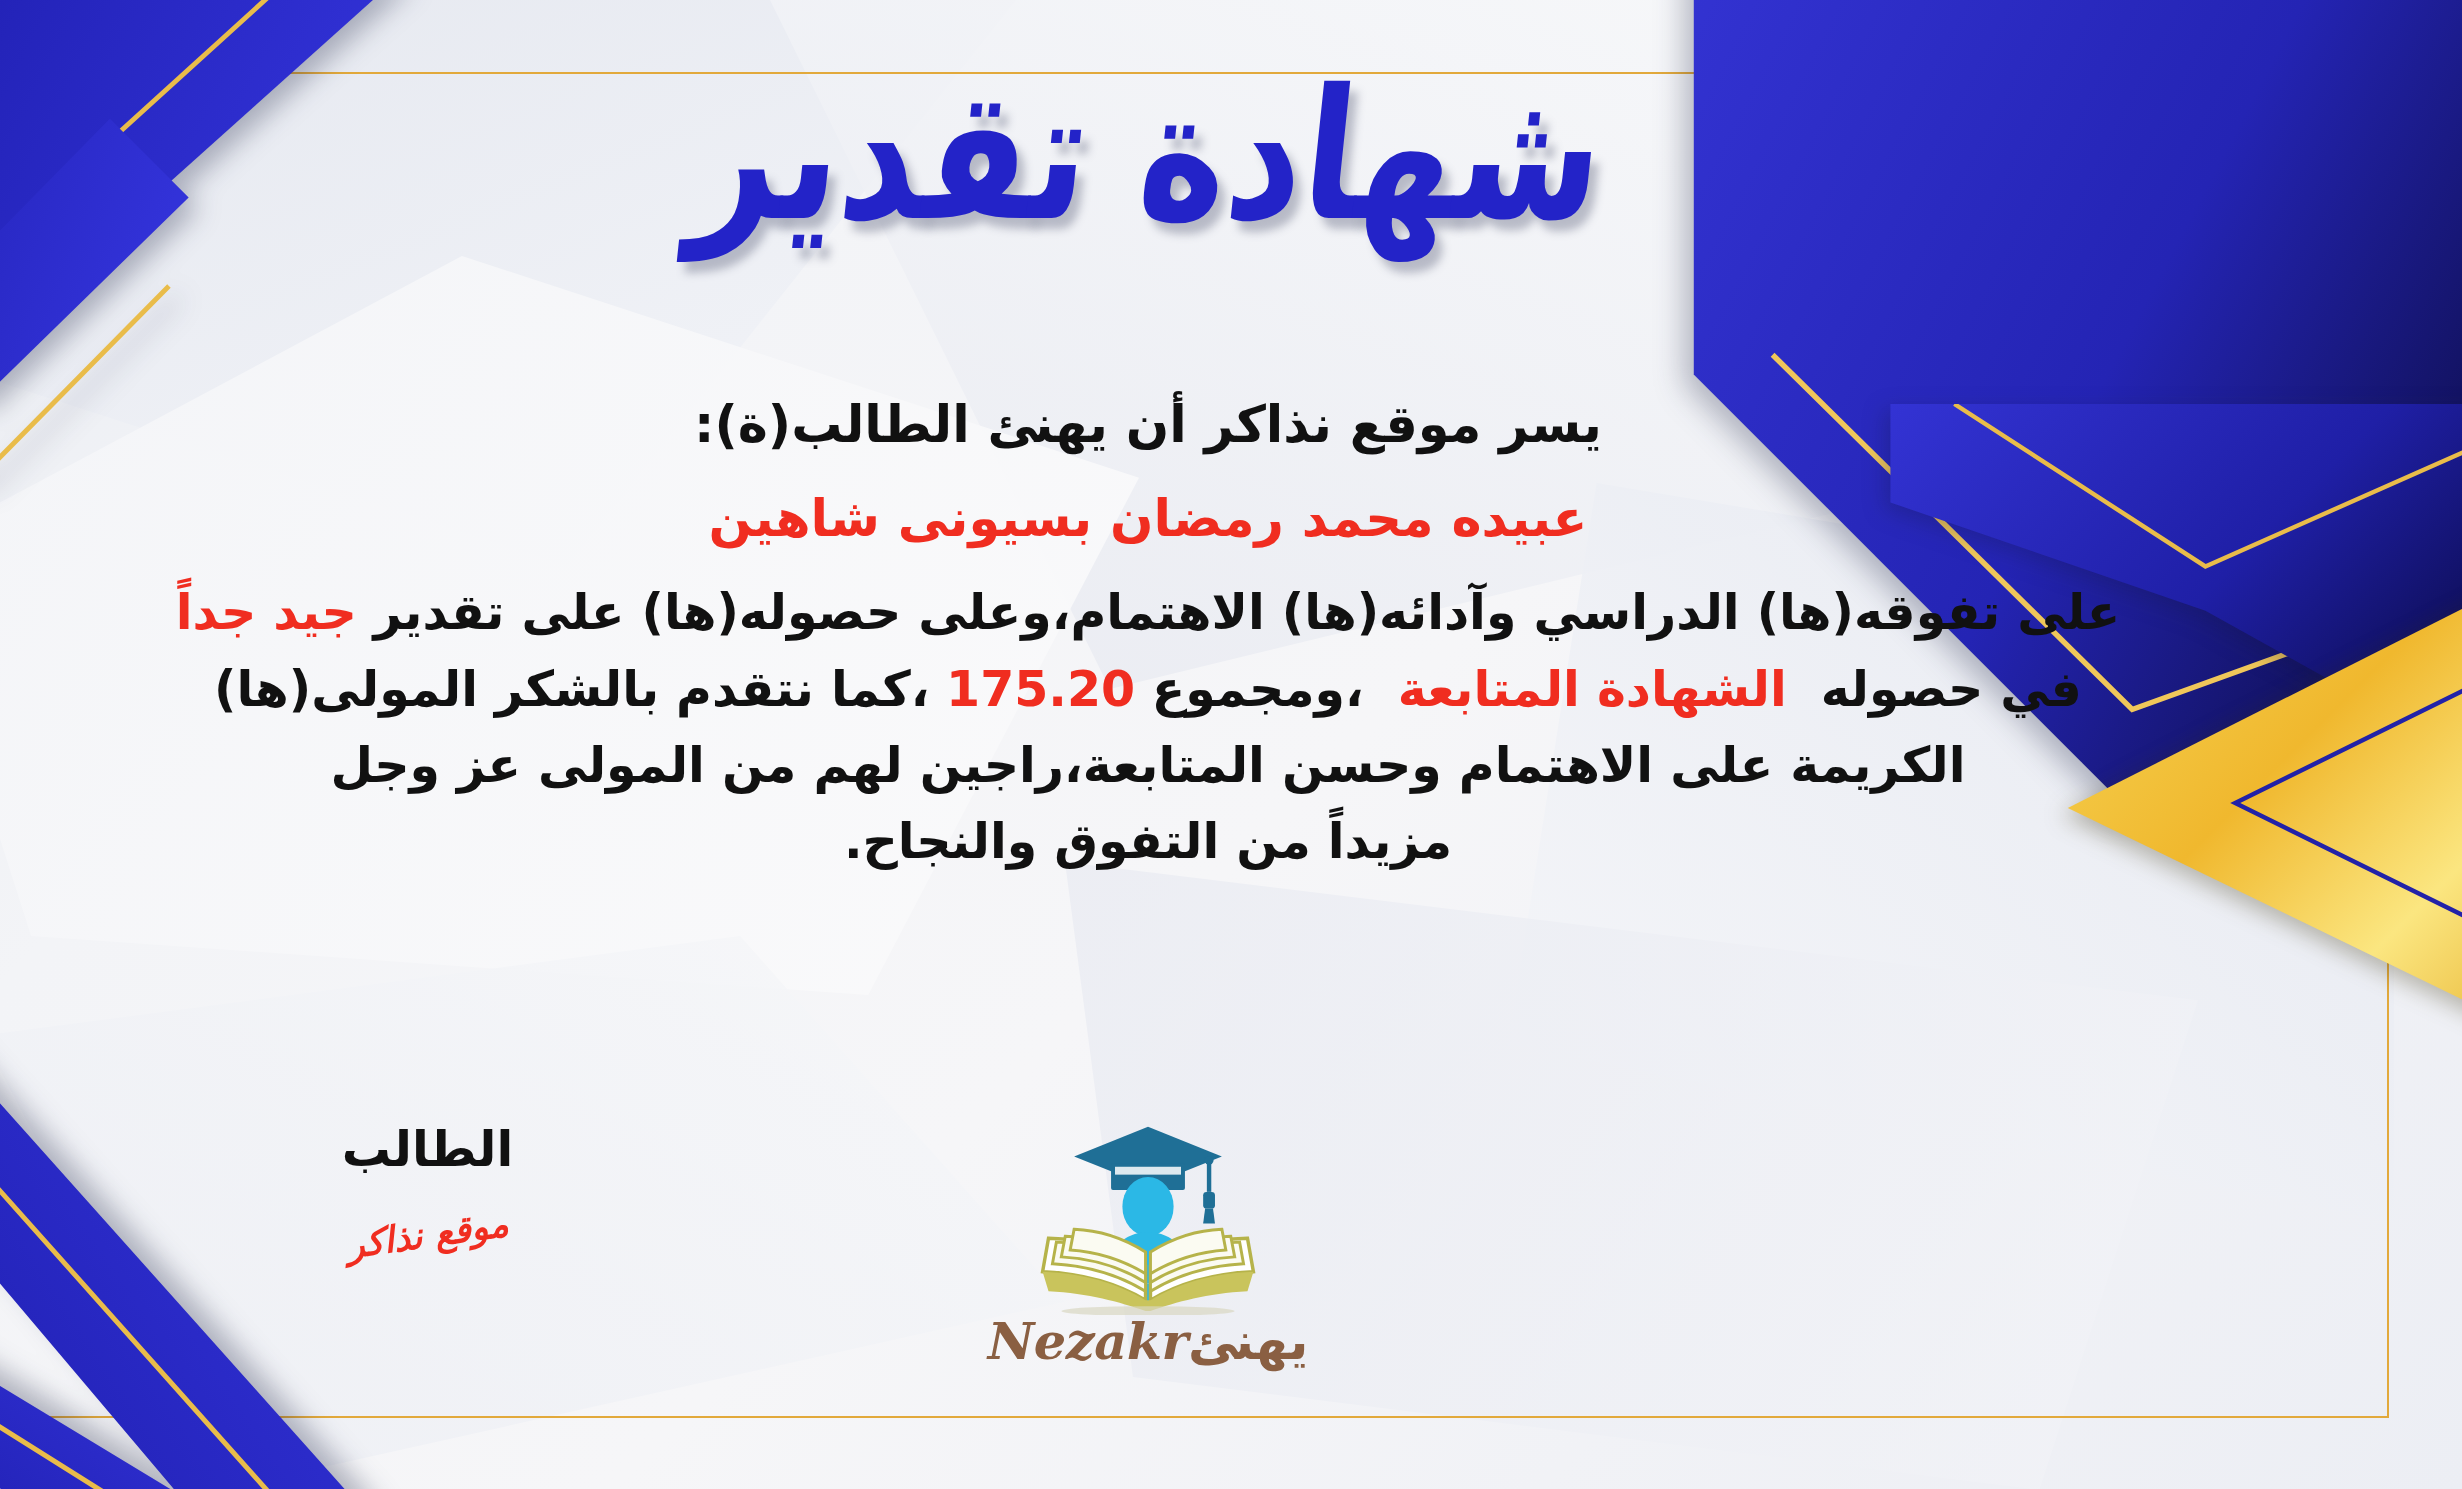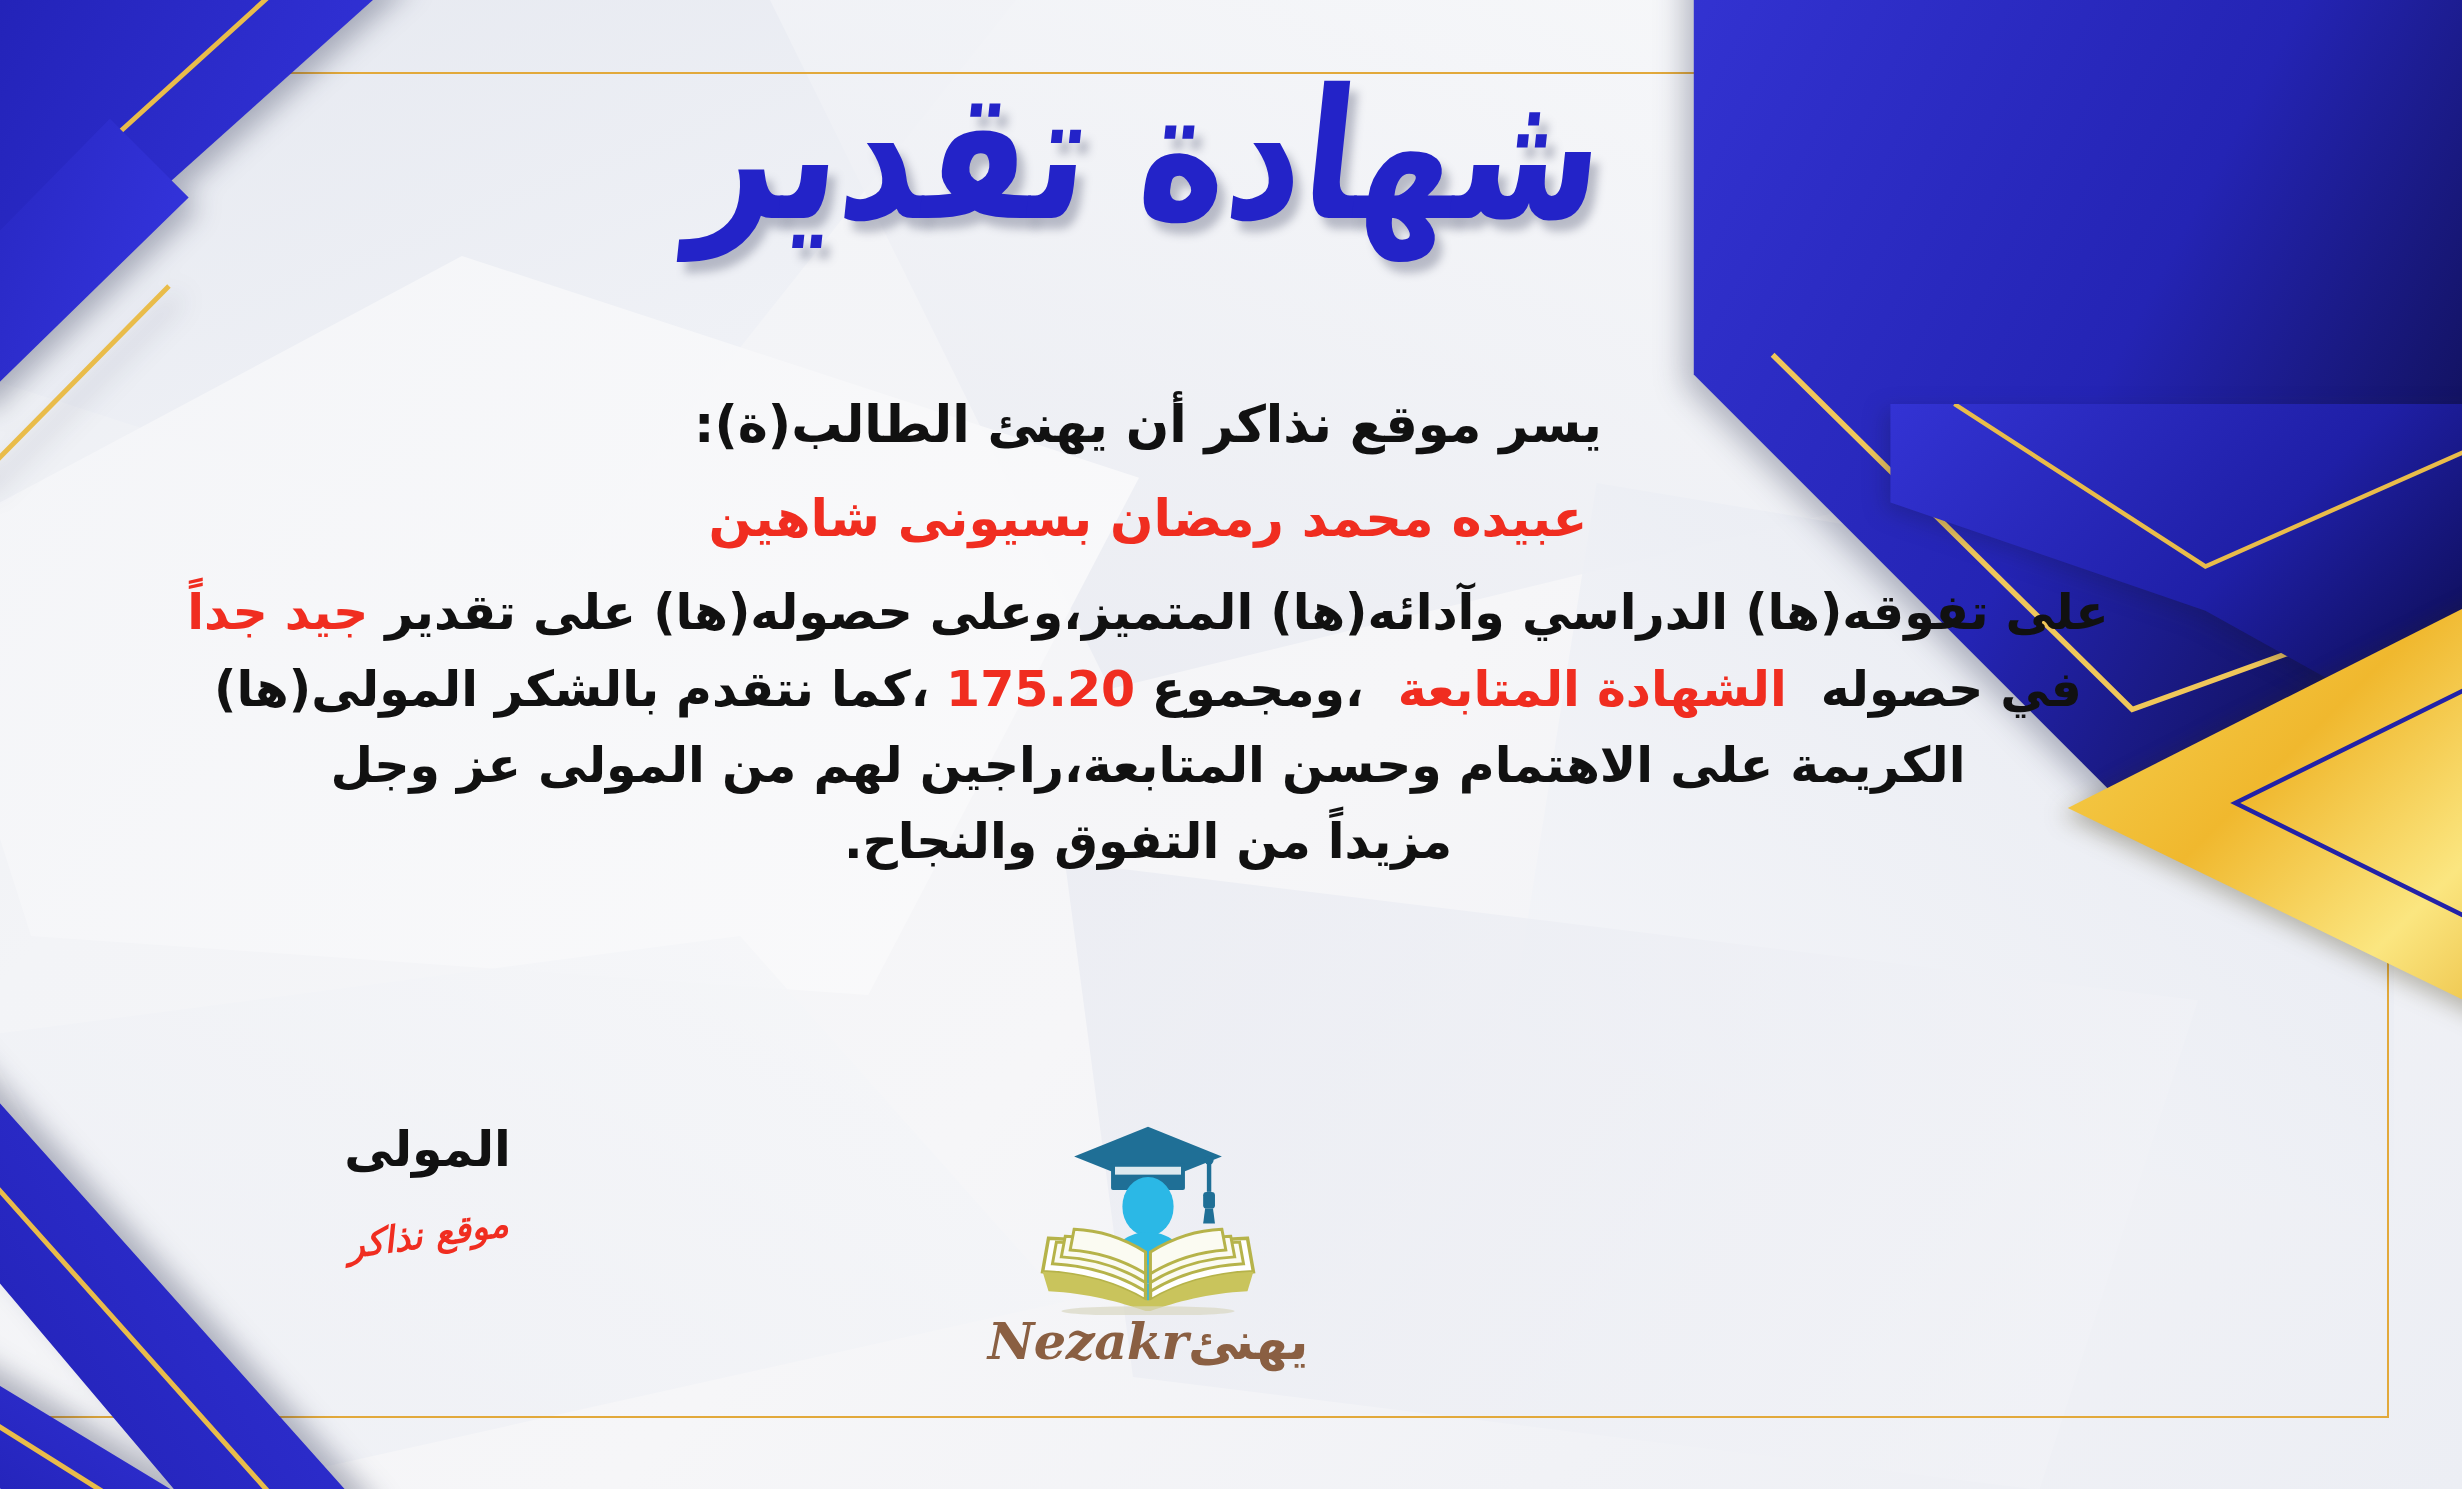--- a/index.html
+++ b/index.html
@@ -261,36 +261,36 @@
     <div class="title-cal">شهادة تقدير</div>
   </div>
 
   <div class="body-text">
 
     <p class="line greet">يسر موقع نذاكر أن يهنئ الطالب(ة):</p>
 
     <p class="name">عبيده محمد رمضان بسيونى شاهين</p>
 
     <p class="para">
-      <span>على تفوقه(ها) الدراسي وآدائه(ها) المتميز،وعلى حصوله(ها) على تقدير</span><span class="gap-sm"></span><span class="red">جيد جداً</span>
+      <span>على تفوقه(ها) الدراسي وآدائه(ها) الاهتمام،وعلى حصوله(ها) على تقدير</span><span class="gap-sm"></span><span class="red">جيد جداً</span>
     </p>
 
     <p class="para">
       <span>في حصوله</span><span class="gap"></span><span class="red">الشهادة المتابعة</span><span class="gap"></span><span>،ومجموع</span><span class="gap-sm"></span><span class="red">175.20</span><span class="gap-sm"></span><span>،كما نتقدم بالشكر المولى(ها)</span>
     </p>
 
     <p class="para">الكريمة على الاهتمام وحسن المتابعة،راجين لهم من المولى عز وجل</p>
 
     <p class="para">مزيداً من التفوق والنجاح.</p>
   </div>
 
   <div class="footer">
 
     <div class="sign-block">
-      <p class="sign-label">المولى</p>
+      <p class="sign-label">الطالب</p>
       <span class="sign-script">موقع نذاكر</span>
     </div>
 
     <div class="logo-block">
       <svg class="logo-mark" viewBox="0 0 560 400">
 
         <polygon points="280,18 430,78 280,138 130,78" fill="#1f6f96"></polygon>
         <rect x="205" y="92" width="150" height="54" rx="4" fill="#1f6f96"></rect>
         <rect x="213" y="99" width="134" height="16" fill="#ffffff" opacity=".85"></rect>
 

